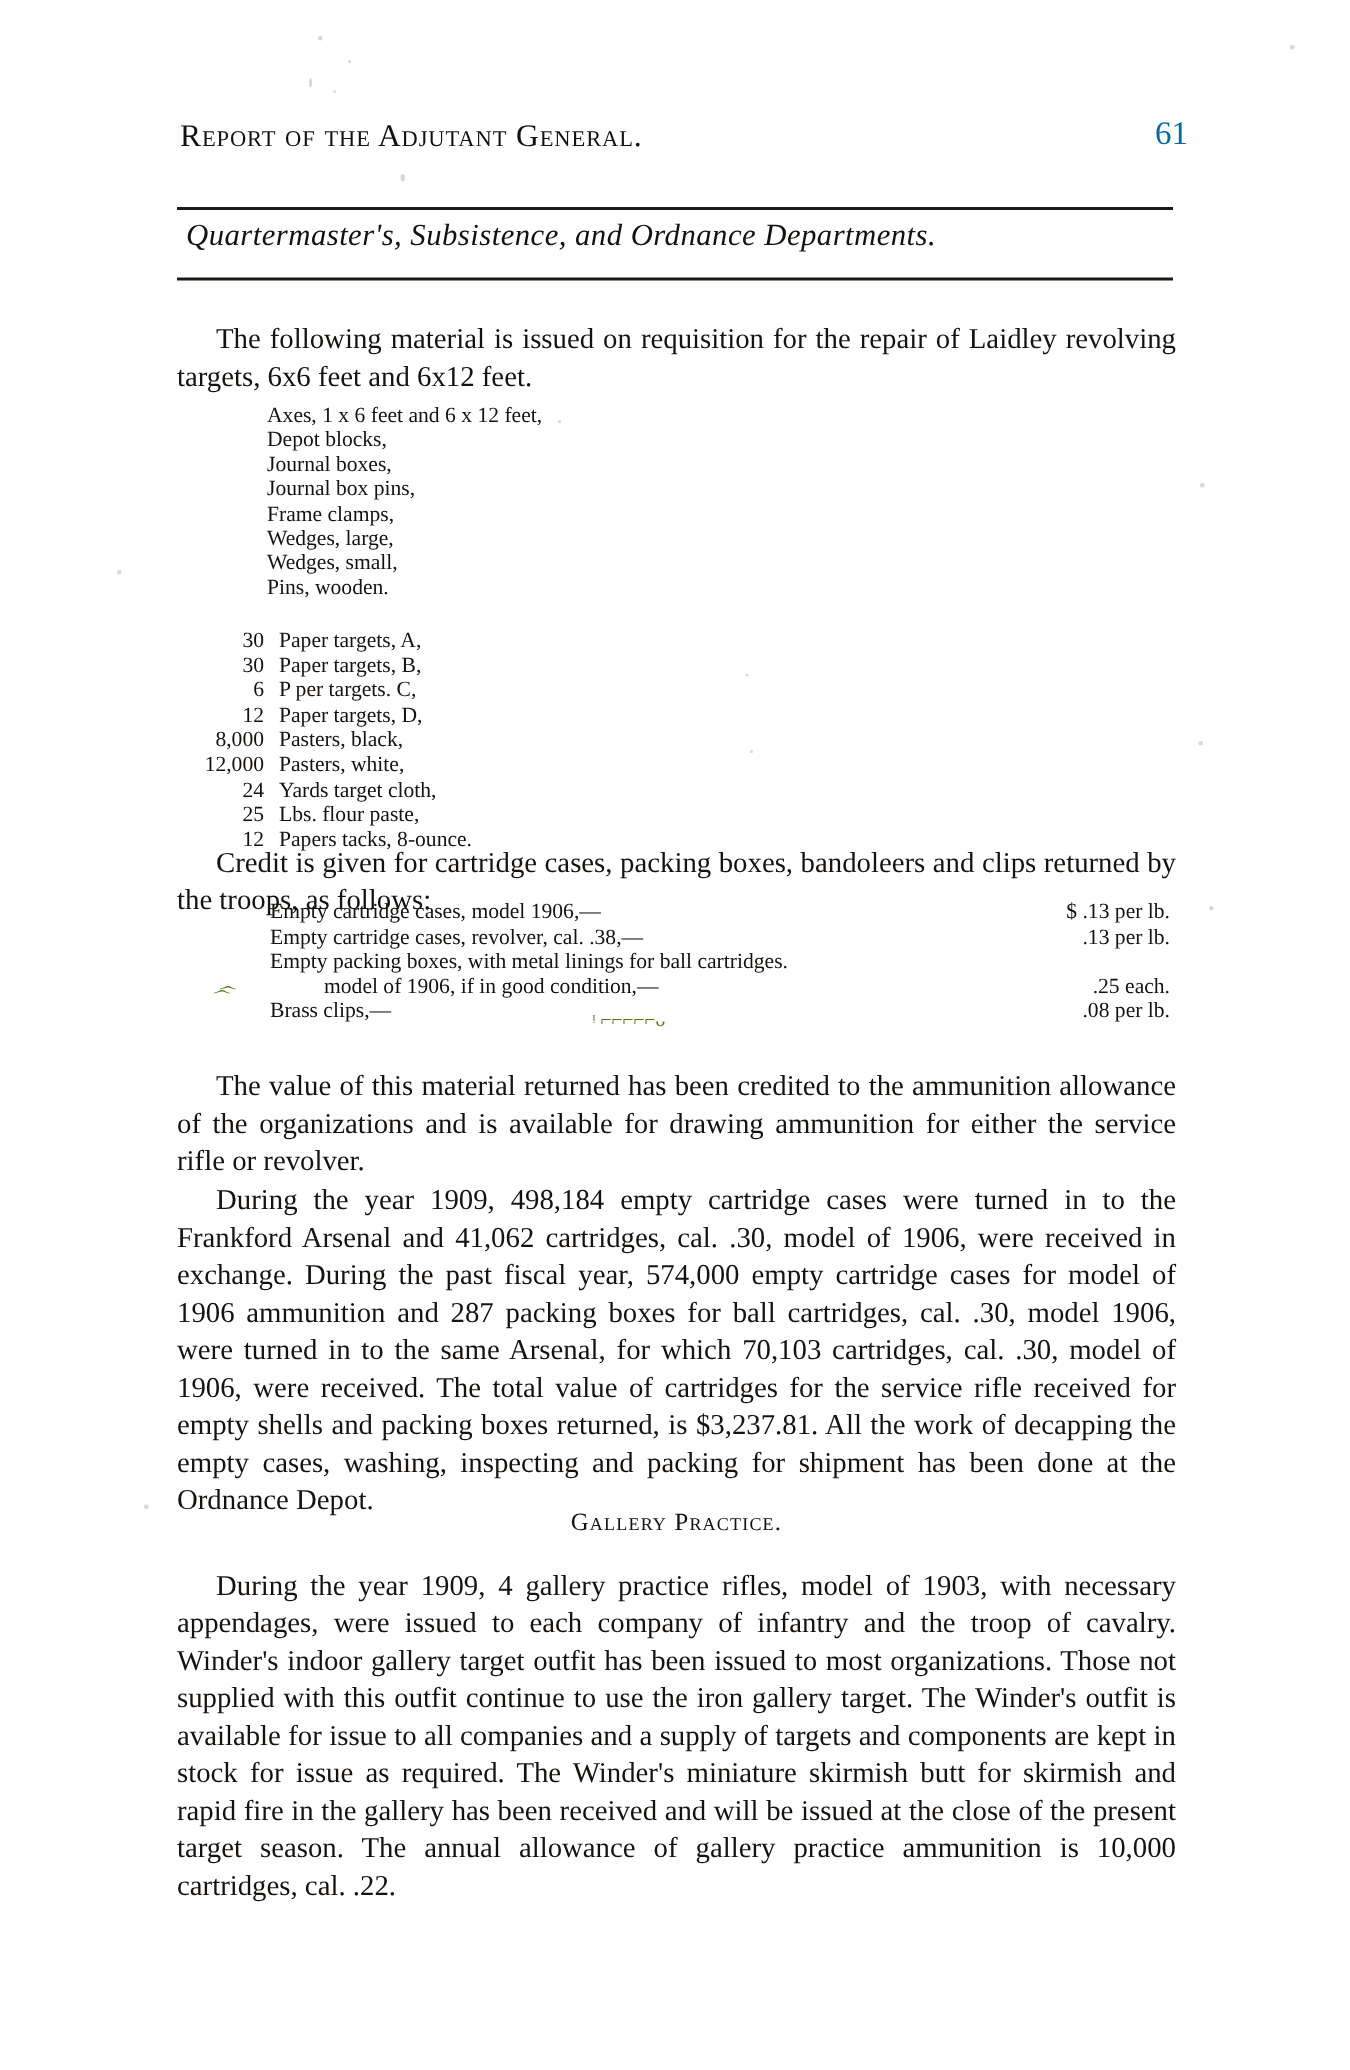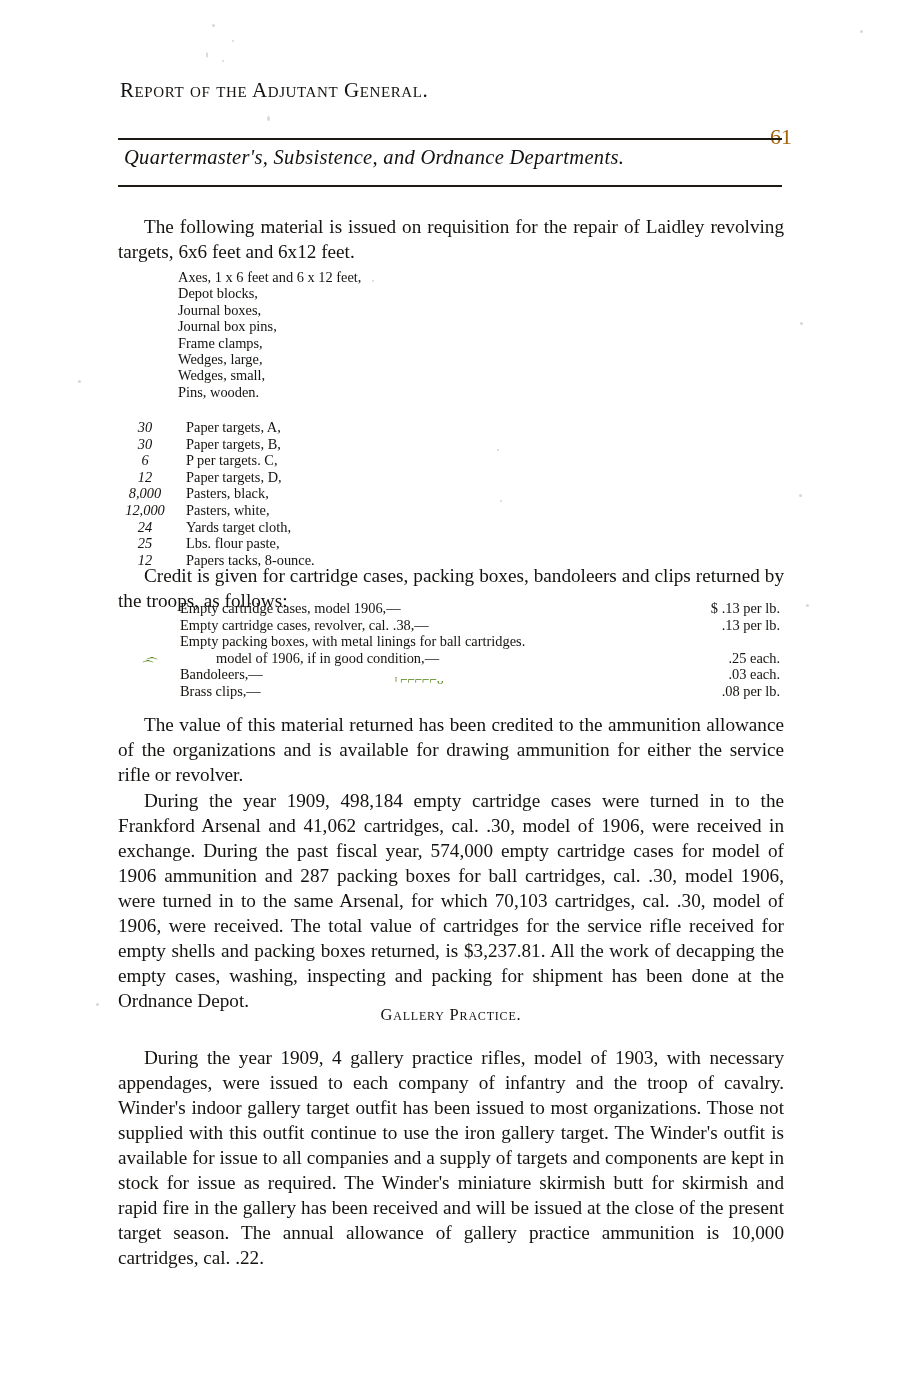--- a/index.html
+++ b/index.html
@@ -39,22 +39,21 @@
     font-size: 21px;
     letter-spacing: .6px;
     color: #14110e;
     white-space: nowrap;
   }
   .folio {
     position: absolute;
     top: 76px;
     right: 108px;
     font-size: 22px;
-    color: #a16207;
-    margin-top: 48px;
+    color: #0369a1;
   }
 
   .rule {
     position: absolute;
     left: 118px;
     width: 664px;
     background: #1d1a16;
   }
   .rule-top { top: 138px; height: 2px; }
   .rule-bottom { top: 185px; height: 2px; }
@@ -92,24 +91,23 @@
 
   .qty-list {
     position: absolute;
     font-size: 14.4px;
     line-height: 16.6px;
     color: #15120f;
   }
   .qty-list .row { display: flex; }
   .qty-list .q {
     width: 62px;
-    text-align: center;
+    text-align: right;
     padding-right: 10px;
     white-space: nowrap;
-    font-style: italic;
   }
   .qty-list .t { white-space: nowrap; }
 
   .credit-table {
     position: absolute;
     font-size: 14.4px;
     line-height: 16.6px;
     color: #15120f;
     width: 600px;
   }
@@ -237,24 +235,20 @@
     </div>
     <div class="row">
       <span class="desc">Empty packing boxes, with metal linings for ball cartridges.</span>
       <span class="val"></span>
     </div>
     <div class="row">
       <span class="desc cont">model of 1906, if in good condition,—</span>
       <span class="val">.25 each.</span>
     </div>
     <div class="row">
-      <span class="desc">Bandoleers,—</span>
-      <span class="val">.03 each.</span>
-    </div>
-    <div class="row">
       <span class="desc">Brass clips,—</span>
       <span class="val">.08 per lb.</span>
     </div>
   </div>
 
   <div class="smudge" style="left:148px;top:656px;">᷍᷍</div>
   <div class="smudge" style="left:395px;top:672px;">ᵎ ⌐⌐⌐⌐⌐ᴗ</div>
 
   <div class="para" style="top:712px;">
     <span class="indent"></span><span>The value of this material returned has been credited to the ammunition allowance of the organizations and is available for drawing ammunition for either the service rifle or revolver.</span>

